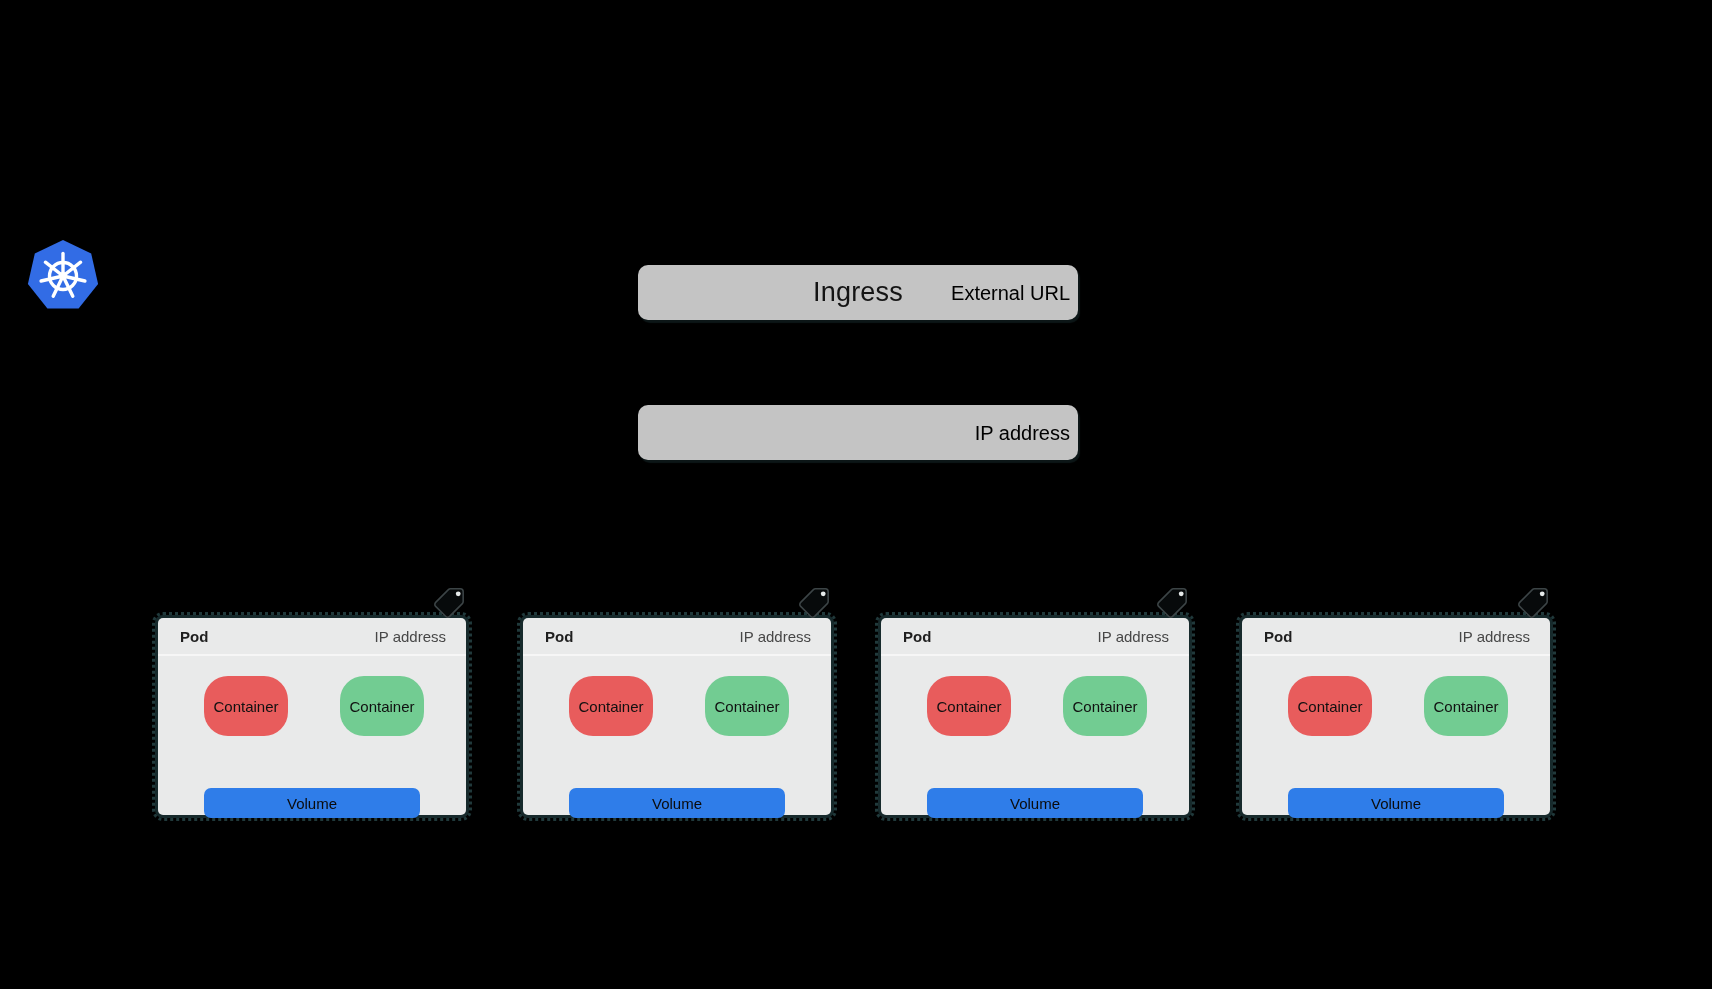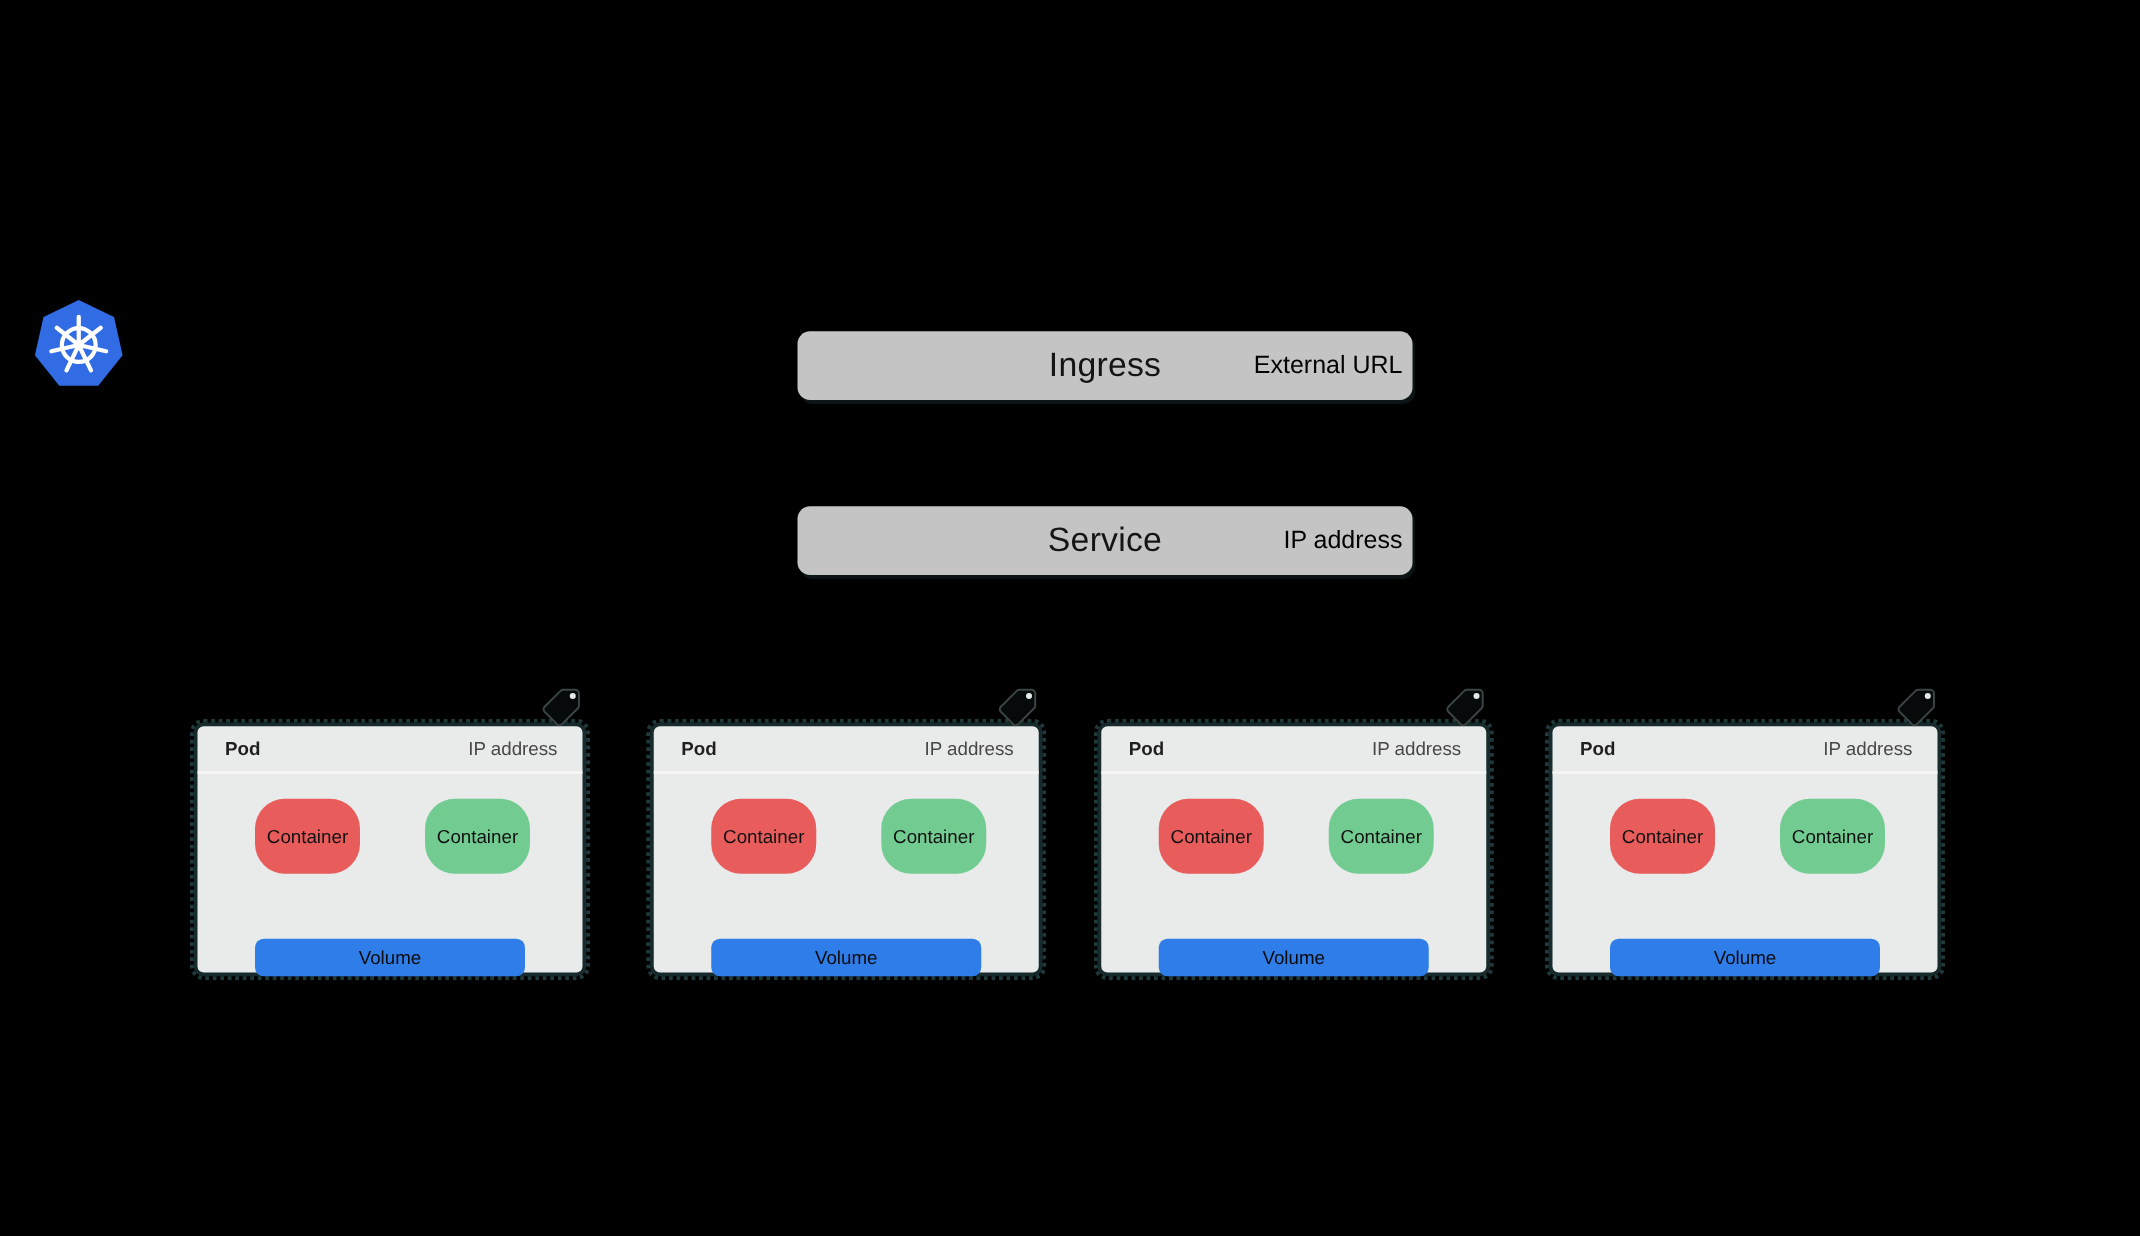--- a/index.html
+++ b/index.html
@@ -21,21 +21,21 @@
     left: 24px;
     top: 237px;
     width: 78px;
     height: 78px;
   }
 
   
   .level-bar {
     position: absolute;
     left: 638px;
-    width: 492px;
+    width: 440px;
     height: 55px;
     background: var(--box-gray, #C4C4C4);
     border-radius: 10px;
     box-shadow: 2px 3px 1px rgba(16, 30, 31, 0.75);
   }
   .level-bar.ingress { top: 265px; }
   .level-bar.service { top: 405px; }
   .level-title {
     position: absolute;
     left: 0; right: 0;
@@ -51,21 +51,21 @@
     right: 8px;
     top: 50%;
     transform: translateY(-50%);
     font-size: 20px;
     color: #000000;
   }
 
   
   .pod {
     position: absolute;
-    top: 581px;
+    top: 618px;
     width: 308px;
     height: 197px;
     background: var(--pod-gray, #E9EAEA);
     border-radius: 5px;
     box-shadow: 0 0 0 3px rgba(24, 44, 46, 0.95);
     outline: 3px dotted rgba(38, 68, 70, 0.85);
     outline-offset: 3px;
   }
   .pod-1 { left: 158px; }
   .pod-2 { left: 523px; }
@@ -154,21 +154,20 @@
     <circle cx="39" cy="39" r="4" fill="#ffffff"></circle>
   </svg>
 </div>
 
 <div class="level-bar ingress">
   <div class="level-title">Ingress</div>
   <div class="level-annotation">External URL</div>
 </div>
 
 <div class="level-bar service">
-  <div class="level-title">Service</div>
   <div class="level-annotation">IP address</div>
 </div>
 
 <div class="pod pod-1">
   <div class="tag-icon">
     <svg width="34" height="34" viewBox="0 0 24 24">
       <g transform="translate(24,0) scale(-1,1)">
         <path d="M21.41 11.58l-9-9C12.05 2.22 11.55 2 11 2H4c-1.1 0-2 .9-2 2v7c0 .55.22 1.05.59 1.42l9 9c.36.36.86.58 1.41.58.55 0 1.05-.22 1.41-.59l7-7c.37-.36.59-.86.59-1.41 0-.55-.23-1.06-.59-1.42z" fill="#070a0b" stroke="#3c4446" stroke-width="1.1"></path>
         <circle cx="5.5" cy="5.5" r="1.7" fill="#e6eaea"></circle>
       </g>

